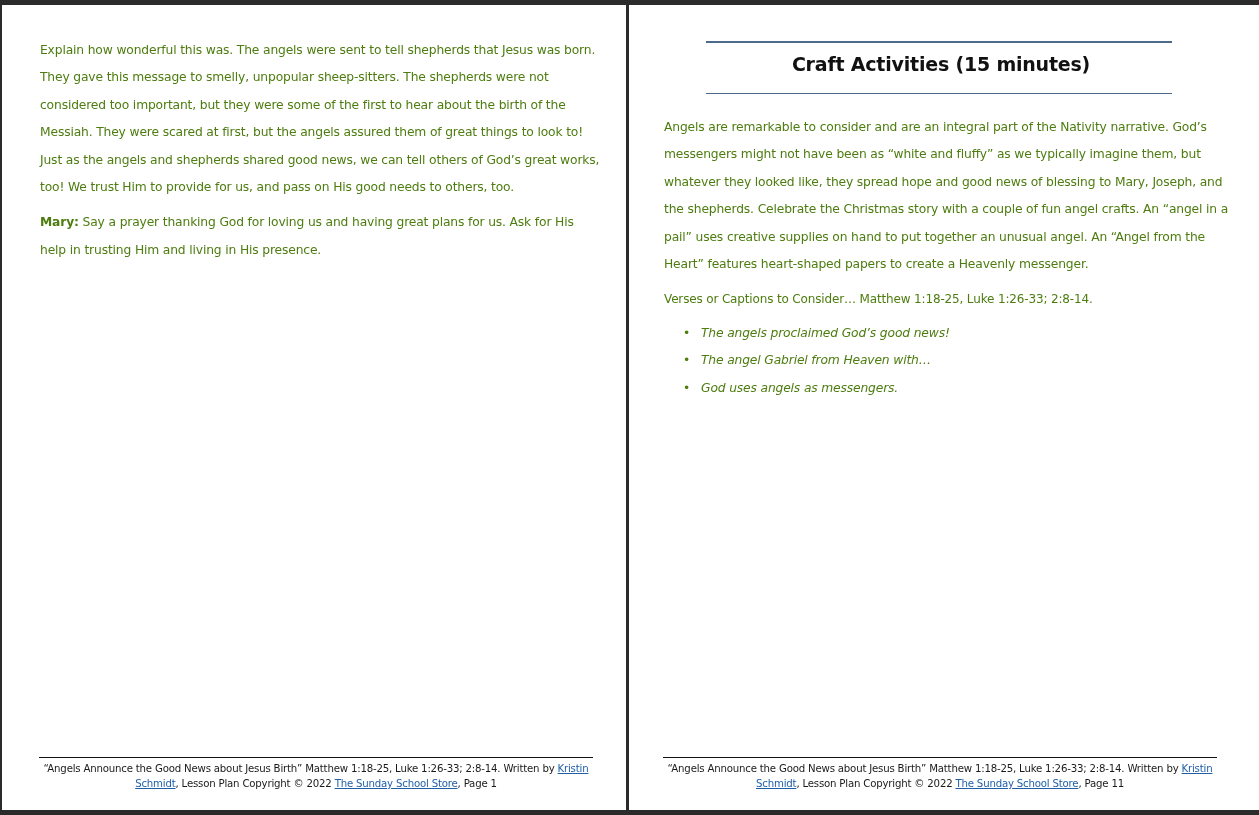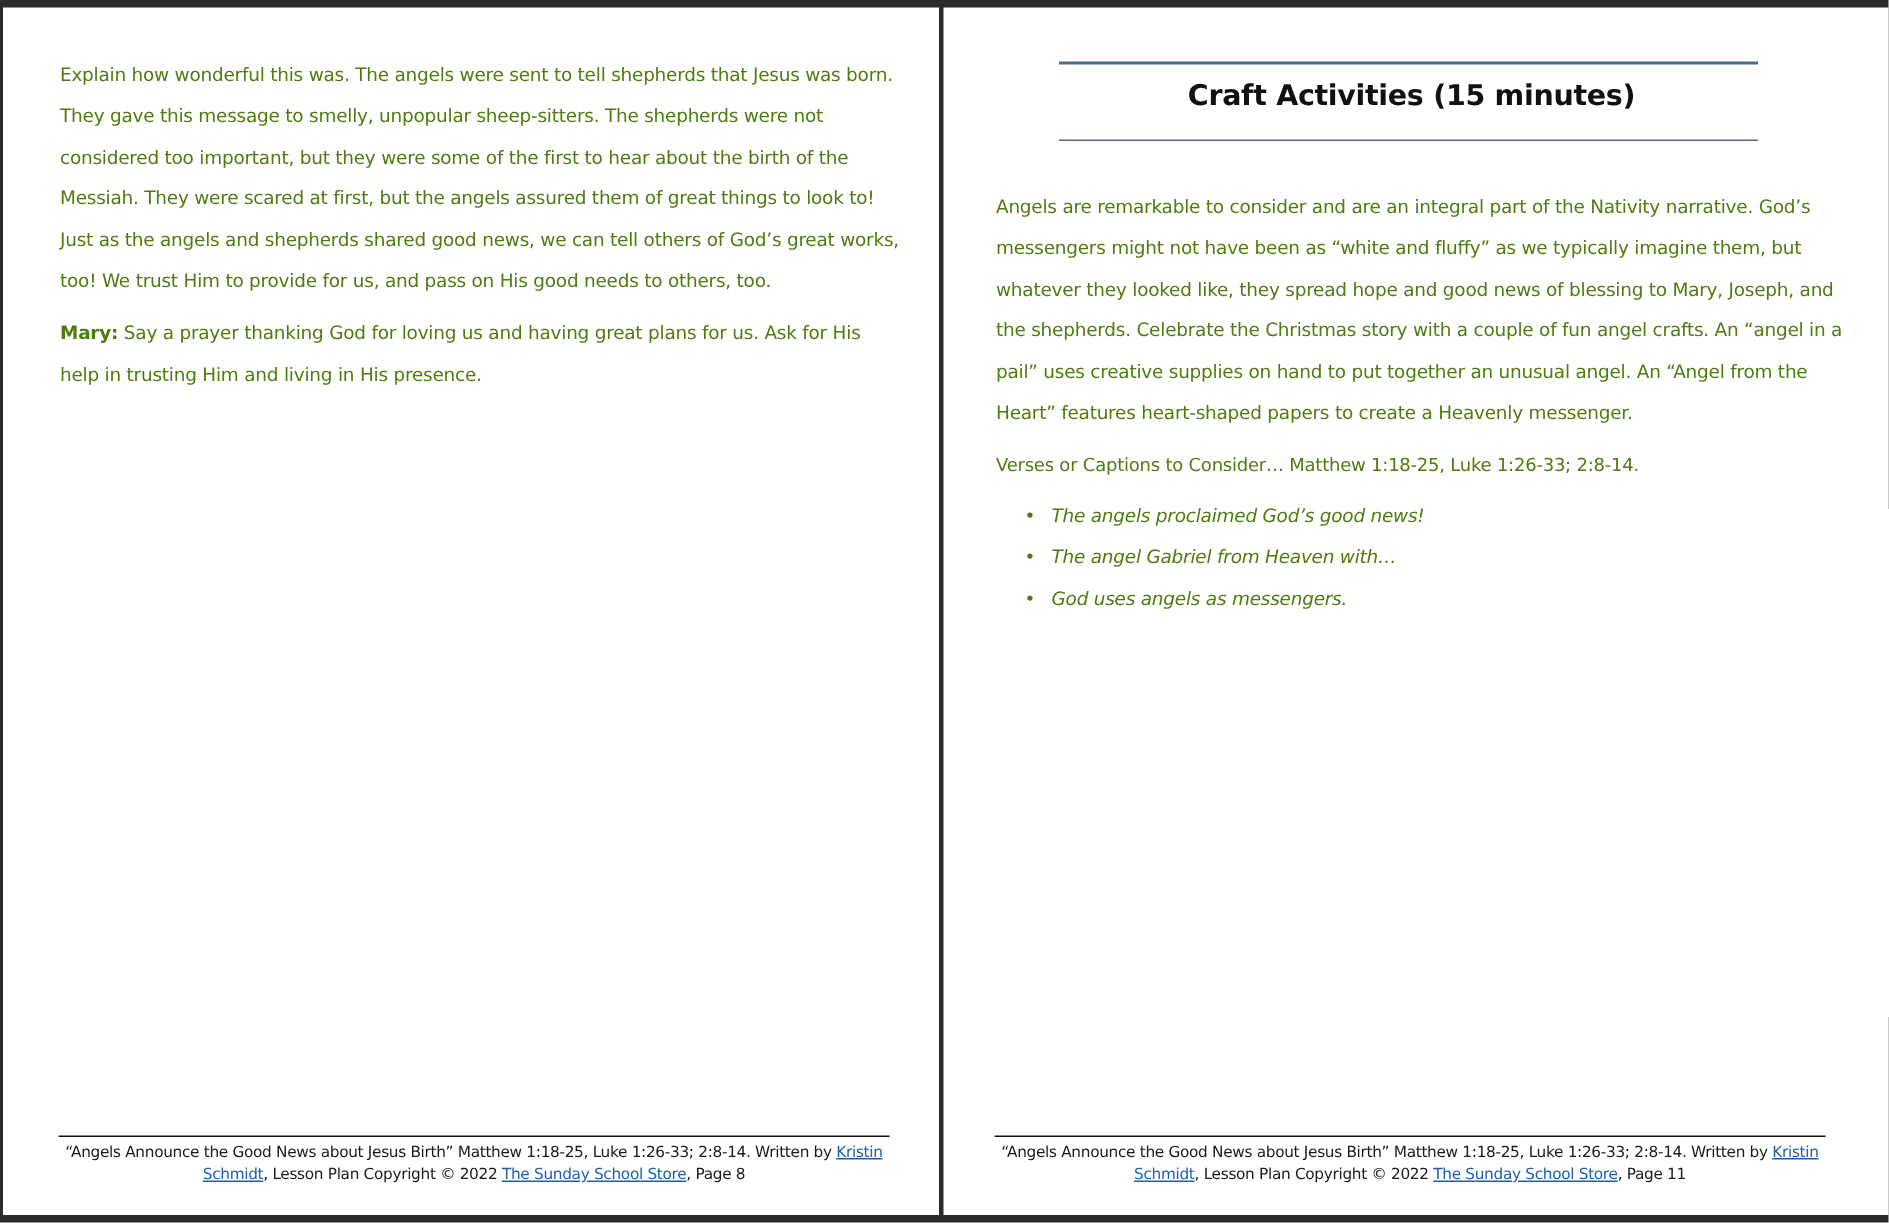--- a/index.html
+++ b/index.html
@@ -23,21 +23,21 @@
     position: absolute;
     font-size: 12.3px;
     line-height: 27.4px;
     color: #4d7c0f;
     letter-spacing: -0.15px;
   }
   .body-text p { margin: 0 0 8px 0; }
   .bold { font-weight: bold; }
 
   #left-content { left: 38px; top: 32px; width: 560px; }
-  #right-content { left: 35px; top: 120px; width: 565px; }
+  #right-content { left: 35px; top: 109px; width: 565px; }
 
   .heading-rule {
     position: absolute;
     left: 77px; width: 466px;
     height: 2px;
     background: #4d6b88;
   }
   #rule-top { top: 36px; }
   #rule-bottom { top: 88px; height: 1px; }
   .heading {
@@ -83,21 +83,21 @@
 <body>
 
 <div class="page" id="page-left">
   <div class="body-text" id="left-content">
     <p>Explain how wonderful this was. The angels were sent to tell shepherds that Jesus was born. They gave this message to smelly, unpopular sheep-sitters. The shepherds were not considered too important, but they were some of the first to hear about the birth of the Messiah. They were scared at first, but the angels assured them of great things to look to! Just as the angels and shepherds shared good news, we can tell others of God’s great works, too! We trust Him to provide for us, and pass on His good needs to others, too.</p>
     <p>
       <span class="bold">Mary:</span><span> Say a prayer thanking God for loving us and having great plans for us. Ask for His help in trusting Him and living in His presence.</span>
     </p>
   </div>
   <div class="footer" id="footer-left">
-    <span>“Angels Announce the Good News about Jesus Birth” Matthew 1:18-25, Luke 1:26-33; 2:8-14.  Written by </span><a>Kristin Schmidt</a><span>, Lesson Plan Copyright © 2022 </span><a>The Sunday School Store</a><span>, Page 8</span>
+    <span>“Angels Announce the Good News about Jesus Birth” Matthew 1:18-25, Luke 1:26-33; 2:8-14.  Written by </span><a>Kristin Schmidt</a><span>, Lesson Plan Copyright © 2022 </span><a>The Sunday School Store</a><span>, Page 1</span>
   </div>
 </div>
 
 <div class="page" id="page-right">
   <div class="heading-rule" id="rule-top"></div>
   <div class="heading">Craft Activities (15 minutes)</div>
   <div class="heading-rule" id="rule-bottom"></div>
 
   <div class="body-text" id="right-content">
     <p>Angels are remarkable to consider and are an integral part of the Nativity narrative. God’s messengers might not have been as “white and fluffy” as we typically imagine them, but whatever they looked like, they spread hope and good news of blessing to Mary, Joseph, and the shepherds. Celebrate the Christmas story with a couple of fun angel crafts. An “angel in a pail” uses creative supplies on hand to put together an unusual angel. An “Angel from the Heart” features heart-shaped papers to create a Heavenly messenger.</p>

